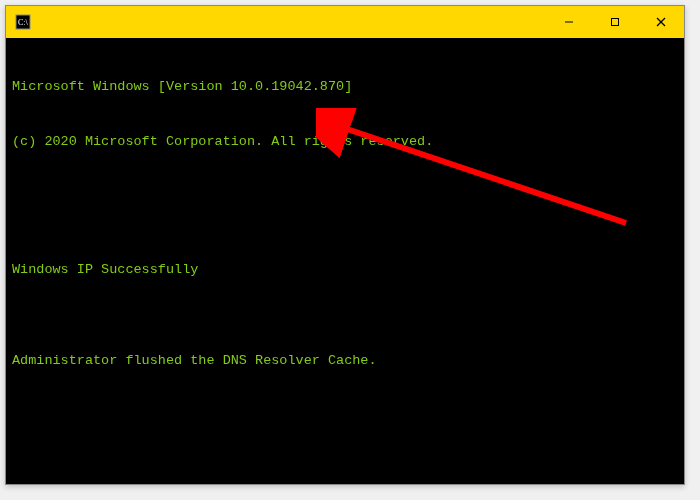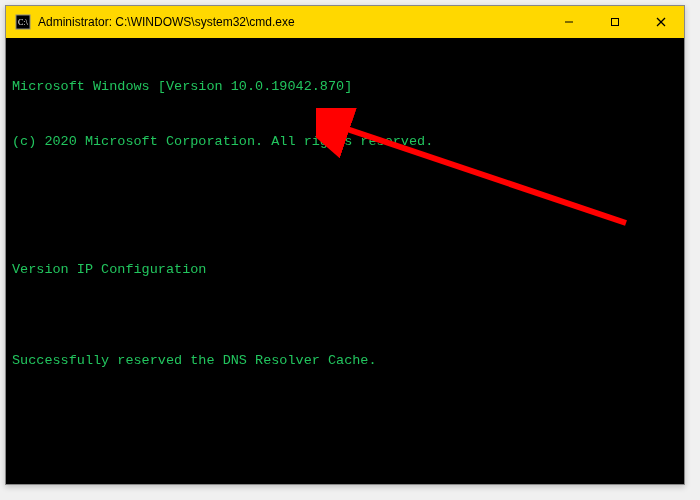--- a/index.html
+++ b/index.html
@@ -51,21 +51,21 @@
       height: 100%;
       display: flex;
       align-items: center;
       justify-content: center;
       font-family: 'Segoe UI', sans-serif;
       cursor: pointer;
     }
     .console {
       flex: 1;
       background: #000;
-      color: #22c55e;
+      color: #84cc16;
       font-size: 13.5px;
       line-height: 1.35;
       padding: 4px 6px;
       white-space: pre-wrap;
       overflow: hidden;
       position: relative;
     }
     .console .line { display: block; }
     .arrow-overlay {
       position: absolute;
@@ -78,21 +78,20 @@
 <body>
 
 <div class="window">
   <div class="titlebar">
     <span class="app-icon">
       <svg width="16" height="16" viewBox="0 0 16 16">
         <rect x="1" y="1" width="14" height="14" fill="#000" stroke="#888" stroke-width="1"></rect>
         <text x="3" y="11" font-size="8" fill="#fff" font-family="Consolas">C:\</text>
       </svg>
     </span>
-    <span class="title-text">Administrator: C:\WINDOWS\system32\cmd.exe</span>
     <span class="title-spacer"></span>
     <div class="win-controls">
       <div class="win-btn">
         <svg width="10" height="10" viewBox="0 0 10 10">
             <line x1="1" y1="5" x2="9" y2="5" stroke="#000" stroke-width="1"></line>
           </svg>
       </div>
       <div class="win-btn">
         <svg width="10" height="10" viewBox="0 0 10 10">
             <rect x="1.5" y="1.5" width="7" height="7" fill="none" stroke="#000" stroke-width="1"></rect>
@@ -105,23 +104,23 @@
           </svg>
       </div>
     </div>
   </div>
 
   <div class="console">
     <span class="line">Microsoft Windows [Version 10.0.19042.870]</span>
     <span class="line">(c) 2020 Microsoft Corporation. All rights reserved.</span>
     <span class="line"></span>
     <span class="line"></span>
-    <span class="line">Version IP Configuration</span>
+    <span class="line">Windows IP Successfully</span>
     <span class="line"></span>
-    <span class="line">Successfully reserved the DNS Resolver Cache.</span>
+    <span class="line">Administrator flushed the DNS Resolver Cache.</span>
     <span class="line"></span>
     
 
     <svg class="arrow-overlay" width="330" height="130">
       <defs>
         <marker id="ah" markerWidth="12" markerHeight="12" refX="2" refY="5" orient="auto">
           <polygon points="0,0 12,5 0,10" fill="#ff0000"></polygon>
         </marker>
       </defs>
       <line x1="310" y1="115" x2="22" y2="18" stroke="#ff0000" stroke-width="6" marker-end="url(#ah)"></line>

